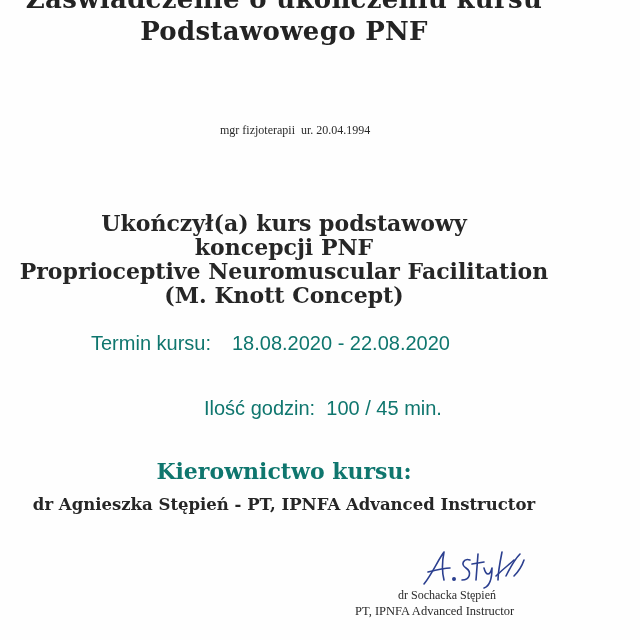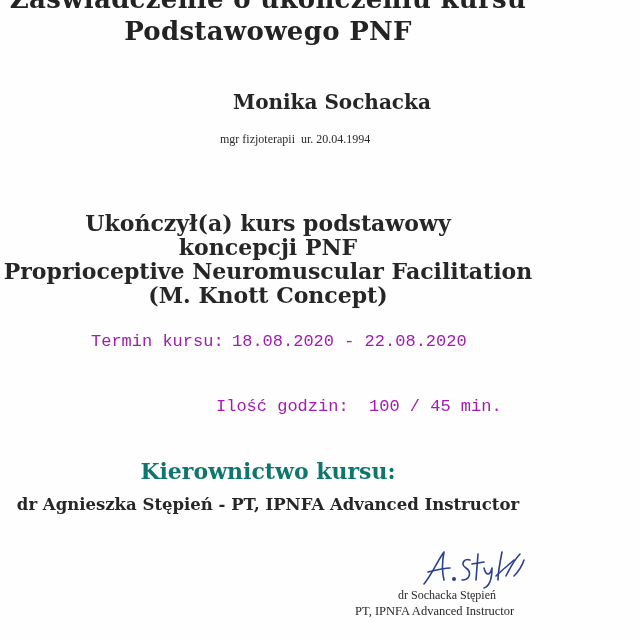--- a/index.html
+++ b/index.html
@@ -12,21 +12,21 @@
     }
     .page {
       position: relative;
       width: 640px;
       height: 640px;
       background: #fefefe;
       color: #1e1e1e;
       font-family: "DejaVu Serif", "Liberation Serif", serif;
     }
     .abs { position: absolute; white-space: nowrap; }
-    .center { left: 0; width: 536px; text-align: center; }
+    .center { left: 16px; width: 536px; text-align: center; }
     .title1 {
       top: -16px;
       font-size: 26px;
       font-weight: bold;
       letter-spacing: 0.3px;
       color: #232323;
     }
     .title2 {
       top: 16px;
       font-size: 26px;
@@ -35,41 +35,41 @@
       color: #232323;
     }
     .name {
       top: 90px;
       left: 233px;
       font-size: 20px;
       font-weight: bold;
       color: #252525;
     }
     .subline {
-      top: 132px;
+      top: 123px;
       left: 220px;
       font-size: 12px;
       color: #2a2a2a;
       font-family: "Liberation Serif", "DejaVu Serif", serif;
       text-align: right;
     }
     .subline .dob { margin-left: 6px; }
     .course {
       font-size: 22px;
       font-weight: bold;
       color: #262626;
     }
     .c1 { top: 210px; }
     .c2 { top: 234px; }
     .c3 { top: 258px; }
     .c4 { top: 282px; }
     .plain {
-      font-size: 17px;
-      color: #a21caf;
-      font-family: Liberation Mono, monospace;
+      font-size: 20px;
+      color: #0f766e;
+      font-family: Liberation Sans, sans-serif;
     }
     .term-label { top: 332px; left: 91px; }
     .term-1 { top: 332px; left: 232px; }
     .term-2 { top: 355px; left: 232px; }
     .hours { top: 397px; left: 204px; }
     .kier {
       top: 458px;
       font-size: 22px;
       font-weight: bold;
       color: #0f766e;
@@ -102,34 +102,33 @@
     }
   </style>
 </head>
 <body>
 
 <div class="page">
 
   <div class="abs center title1">Zaświadczenie o ukończeniu kursu</div>
   <div class="abs center title2">Podstawowego PNF</div>
 
-  <div class="abs name">Monika Sochacka</div>
   <div class="abs subline">
     <span>mgr fizjoterapii</span><span class="dob">ur. 20.04.1994</span>
   </div>
 
   <div class="abs center course c1">Ukończył(a) kurs podstawowy</div>
   <div class="abs center course c2">koncepcji PNF</div>
   <div class="abs center course c4">(M. Knott Concept)</div>
   <div class="abs center course c3">Proprioceptive Neuromuscular Facilitation</div>
 
   <div class="abs plain term-label">Termin kursu:</div>
   <div class="abs plain term-1">18.08.2020 - 22.08.2020</div>
 
-  <div class="abs plain hours" style="white-space: pre; margin-left: 12px;">Ilość godzin:  100 / 45 min.</div>
+  <div class="abs plain hours" style="white-space: pre;">Ilość godzin:  100 / 45 min.</div>
 
   <div class="abs center kier">Kierownictwo kursu:</div>
   <div class="abs center instructor">dr Agnieszka Stępień - PT, IPNFA Advanced Instructor</div>
 
   <svg class="abs signature" viewBox="0 0 110 44">
     <g fill="none" stroke="#2b3f8f" stroke-width="1.6" stroke-linecap="round" stroke-linejoin="round">
       <path d="M6 38 C14 28, 20 14, 26 6 C24 16, 24 26, 26 34"></path>
       <path d="M10 26 C18 24, 26 22, 32 22"></path>
       <circle cx="36" cy="33" r="1.2" fill="#2b3f8f"></circle>
       <path d="M52 14 C46 12, 42 18, 48 22 C54 26, 52 34, 44 34"></path>

